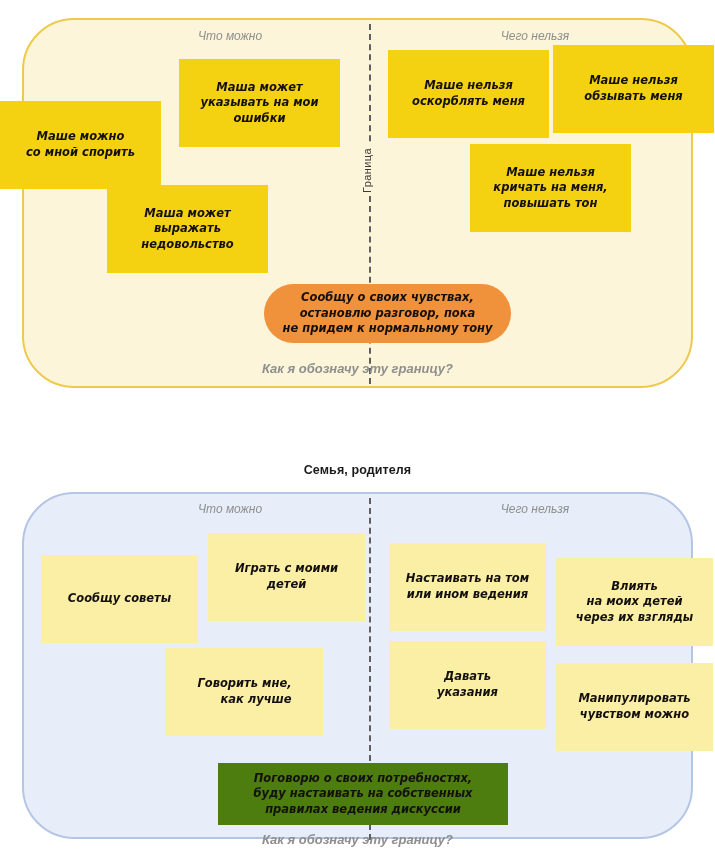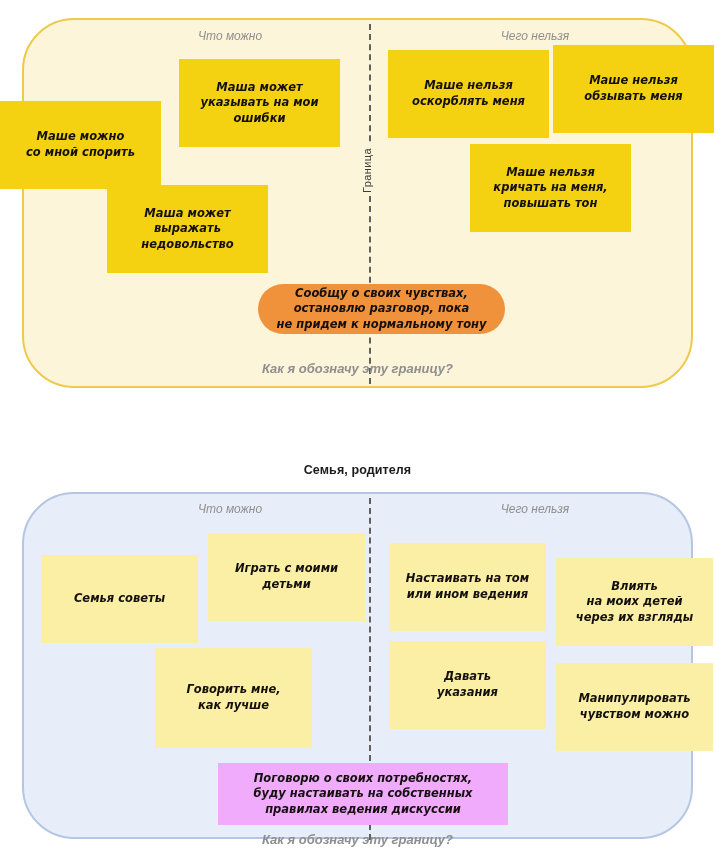--- a/index.html
+++ b/index.html
@@ -112,21 +112,21 @@
     font-weight: bold;
     font-style: italic;
     font-size: 11.5px;
     line-height: 1.35;
     color: #14100d;
     white-space: pre-line;
   }
   .card-yellow { background: #F5D211; }
   .card-lightyellow { background: #FAEFA4; }
   .card-orange { background: #F0913C; color: #14100d; }
-  .card-pink   { background: #f0abfc; color: #14100d; }
+  .card-pink   { background: #4d7c0f; color: #14100d; }
 </style>
 </head>
 <body>
 
 <div class="section">
 
   <div class="section-title" style="top:0px;margin-top:43px;">Романтические отношения</div>
 
   <div class="panel panel-romantic"></div>
 
@@ -146,42 +146,42 @@
 недовольство</div>
 
   <div class="card card-yellow" style="left:388px; top:50px;  width:161px; height:88px;">Маше нельзя
 оскорблять меня</div>
   <div class="card card-yellow" style="left:553px; top:45px;  width:161px; height:88px;">Маше нельзя
 обзывать меня</div>
   <div class="card card-yellow" style="left:470px; top:144px; width:161px; height:88px;">Маше нельзя
 кричать на меня,
 повышать тон</div>
 
-  <div class="card card-orange" style="left:258px; top:284px; width:247px; height:50px;border-radius:31px;">Сообщу о своих чувствах,
+  <div class="card card-orange" style="left:264px; top:284px; width:247px; height:59px;border-radius:31px;">Сообщу о своих чувствах,
 остановлю разговор, пока
 не придем к нормальному тону</div>
 
   <div class="footer-q" style="top:361px;">Как я обозначу эту границу?</div>
 </div>
 
 <div class="section">
 
   <div class="section-title" style="top:463px;">Семья, родителя</div>
 
   <div class="panel panel-family"></div>
 
   <div class="divider divider-family"></div>
 
   <div class="col-head" style="left:130px; top:502px; width:200px;">Что можно</div>
   <div class="col-head" style="left:425px; top:502px; width:220px;">Чего нельзя</div>
 
-  <div class="card card-lightyellow" style="left:41px;  top:555px; width:157px; height:88px;">Семья советы</div>
+  <div class="card card-lightyellow" style="left:41px;  top:555px; width:157px; height:88px;">Сообщу советы</div>
   <div class="card card-lightyellow" style="left:208px; top:533px; width:157px; height:88px;">Играть с моими
-детьми</div>
-  <div class="card card-lightyellow" style="left:155px; top:648px; width:157px; height:100px;">Говорить мне,
+детей</div>
+  <div class="card card-lightyellow" style="left:166px; top:648px; width:157px; height:88px;text-align:right;">Говорить мне,
 как лучше</div>
 
   <div class="card card-lightyellow" style="left:389px; top:543px; width:157px; height:88px;">Настаивать на том
 или ином ведения</div>
   <div class="card card-lightyellow" style="left:556px; top:558px; width:157px; height:88px;">Влиять
 на моих детей
 через их взгляды</div>
   <div class="card card-lightyellow" style="left:389px; top:641px; width:157px; height:88px;">Давать
 указания</div>
   <div class="card card-lightyellow" style="left:556px; top:663px; width:157px; height:88px;">Манипулировать

